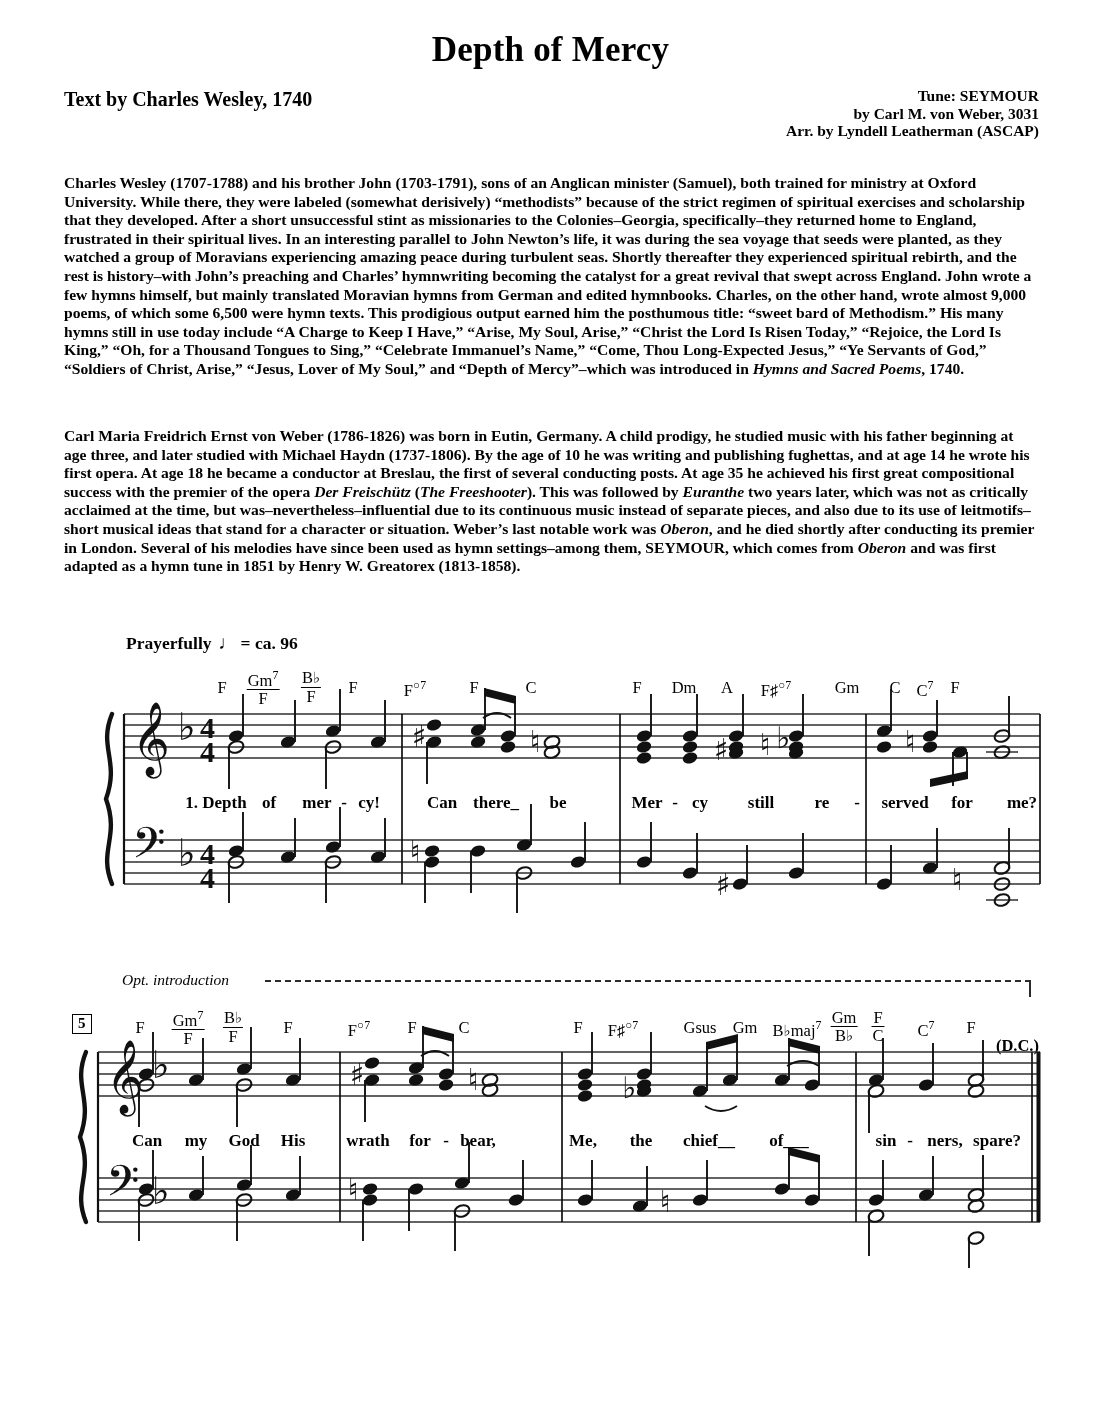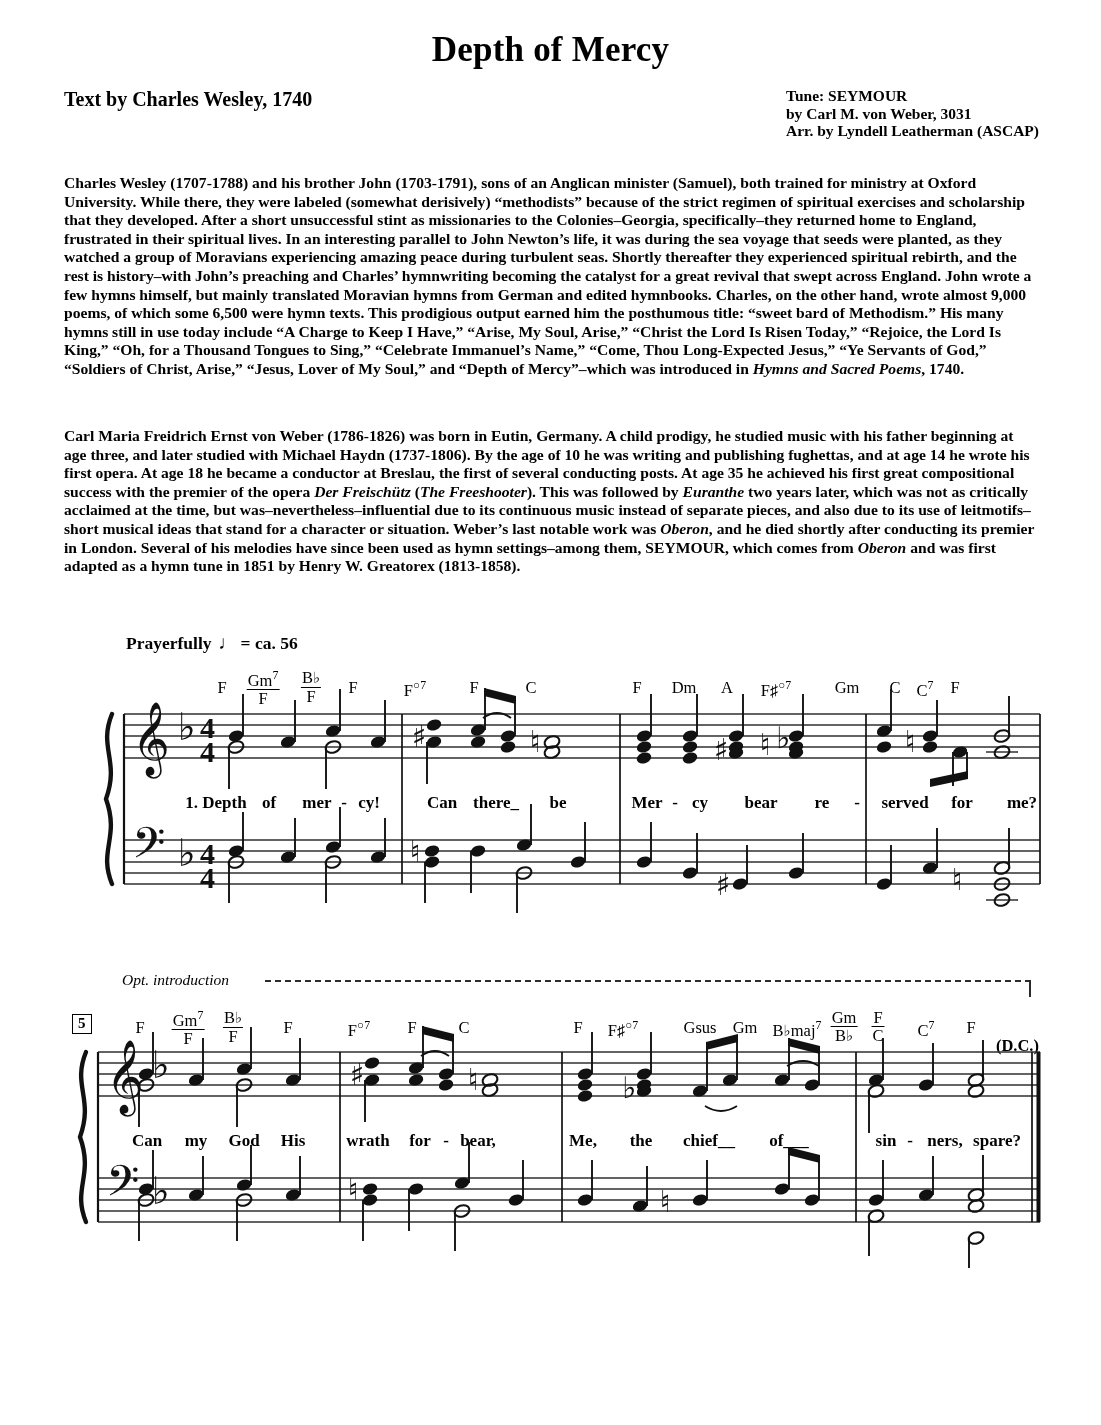--- a/index.html
+++ b/index.html
@@ -34,20 +34,21 @@
     position: absolute;
     top: 88px;
     left: 64px;
     font-size: 20px;
     font-weight: bold;
   }
   .credit-right {
     position: absolute;
     top: 87px;
     right: 62px;
+    text-align: right;
     font-size: 15.5px;
     font-weight: bold;
     line-height: 17.5px;
   }
 
   
   .story {
     position: absolute;
     left: 64px;
     width: 975px;
@@ -170,21 +171,21 @@
     <div>by Carl M. von Weber, 3031</div>
     <div>Arr. by Lyndell Leatherman (ASCAP)</div>
   </div>
 
   <div class="story p1">Charles Wesley (1707-1788) and his brother John (1703-1791), sons of an Anglican minister (Samuel), both trained for ministry at Oxford University. While there, they were labeled (somewhat derisively) “methodists” because of the strict regimen of spiritual exercises and scholarship that they developed. After a short unsuccessful stint as missionaries to the Colonies–Georgia, specifically–they returned home to England, frustrated in their spiritual lives. In an interesting parallel to John Newton’s life, it was during the sea voyage that seeds were planted, as they watched a group of Moravians experiencing amazing peace during turbulent seas. Shortly thereafter they experienced spiritual rebirth, and the rest is history–with John’s preaching and Charles’ hymnwriting becoming the catalyst for a great revival that swept across England. John wrote a few hymns himself, but mainly translated Moravian hymns from German and edited hymnbooks. Charles, on the other hand, wrote almost 9,000 poems, of which some 6,500 were hymn texts. This prodigious output earned him the posthumous title: “sweet bard of Methodism.” His many hymns still in use today include “A Charge to Keep I Have,” “Arise, My Soul, Arise,” “Christ the Lord Is Risen Today,” “Rejoice, the Lord Is King,” “Oh, for a Thousand Tongues to Sing,” “Celebrate Immanuel’s Name,” “Come, Thou Long-Expected Jesus,” “Ye Servants of God,” “Soldiers of Christ, Arise,” “Jesus, Lover of My Soul,” and “Depth of Mercy”–which was introduced in <i>Hymns and Sacred Poems</i>, 1740.</div>
   <div class="story p2">Carl Maria Freidrich Ernst von Weber (1786-1826) was born in Eutin, Germany. A child prodigy, he studied music with his father beginning at age three, and later studied with Michael Haydn (1737-1806). By the age of 10 he was writing and publishing fughettas, and at age 14 he wrote his first opera. At age 18 he became a conductor at Breslau, the first of several conducting posts. At age 35 he achieved his first great compositional success with the premier of the opera <i>Der Freischütz</i> (<i>The Freeshooter</i>). This was followed by <i>Euranthe</i> two years later, which was not as critically acclaimed at the time, but was–nevertheless–influential due to its continuous music instead of separate pieces, and also due to its use of leitmotifs–short musical ideas that stand for a character or situation. Weber’s last notable work was <i>Oberon</i>, and he died shortly after conducting its premier in London. Several of his melodies have since been used as hymn settings–among them, SEYMOUR, which comes from <i>Oberon</i> and was first adapted as a hymn tune in 1851 by Henry W. Greatorex (1813-1858).</div>
 
   <div class="music">
 
     <div class="tempo">
-      <span>Prayerfully</span><span class="notegl">♩</span><span>= ca. 56</span>
+      <span>Prayerfully</span><span class="notegl">♩</span><span>= ca. 96</span>
     </div>
 
     <div class="optintro">Opt. introduction</div>
     <div class="optintro-line"></div>
     <div class="optintro-tick"></div>
 
     <div class="measure-num">5</div>
 
     <div class="dc-mark">(D.C.)</div>
 
@@ -229,21 +230,21 @@
         <div class="lyric" style="left: 269px; top: 793px;">of</div>
         <div class="lyric" style="left: 317px; top: 793px;">mer</div>
         <div class="lyric" style="left: 344px; top: 793px;">-</div>
         <div class="lyric" style="left: 369px; top: 793px;">cy!</div>
         <div class="lyric" style="left: 442px; top: 793px;">Can</div>
         <div class="lyric" style="left: 496px; top: 793px;">there_</div>
         <div class="lyric" style="left: 558px; top: 793px;">be</div>
         <div class="lyric" style="left: 647px; top: 793px;">Mer</div>
         <div class="lyric" style="left: 675px; top: 793px;">-</div>
         <div class="lyric" style="left: 700px; top: 793px;">cy</div>
-        <div class="lyric" style="left: 761px; top: 793px;">bear</div>
+        <div class="lyric" style="left: 761px; top: 793px;">still</div>
         <div class="lyric" style="left: 822px; top: 793px;">re</div>
         <div class="lyric" style="left: 857px; top: 793px;">-</div>
         <div class="lyric" style="left: 905px; top: 793px;">served</div>
         <div class="lyric" style="left: 962px; top: 793px;">for</div>
         <div class="lyric" style="left: 1022px; top: 793px;">me?</div>
       </div>
     <div id="lyrics-sys2">
         <div class="lyric" style="left: 147px; top: 1131px;">Can</div>
         <div class="lyric" style="left: 196px; top: 1131px;">my</div>
         <div class="lyric" style="left: 244px; top: 1131px;">God</div>

